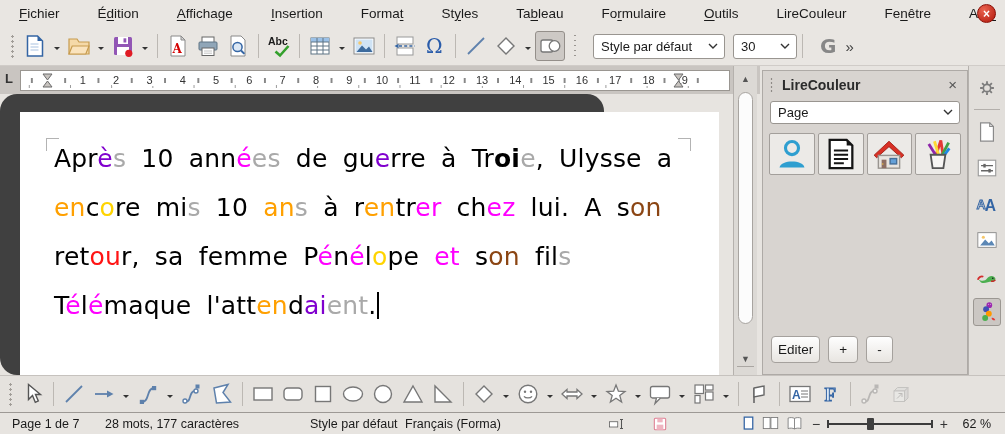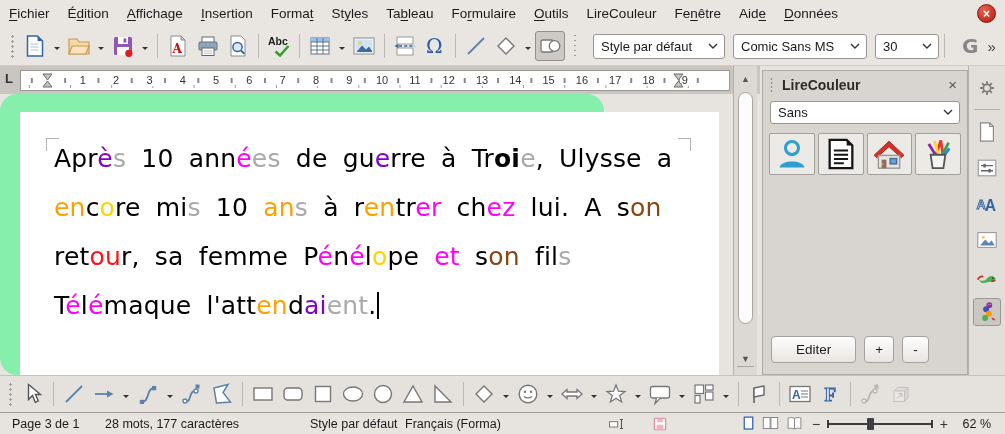--- a/index.html
+++ b/index.html
@@ -1,21 +1,21 @@
 <!DOCTYPE html>
 <html><head>
 <meta charset="utf-8">
 <style>
   * { box-sizing: border-box; margin:0; padding:0; }
   html,body { width:1005px; height:434px; overflow:hidden; }
   body { position:relative; font-family:"Liberation Sans","DejaVu Sans",sans-serif; background:#e7e4e0; color:#1a1a1a; }
 
   
   .menubar { position:absolute; top:0; left:0; right:0; height:27px; background:#e9e6e2; display:flex; align-items:center; font-size:13.5px; }
-  .menu-item { padding:5px 9px; white-space:nowrap; }
+  .menu-item { padding:5px 19px; white-space:nowrap; }
   .menu-item u { text-decoration:underline; text-underline-offset:2px; }
   .close-btn { position:absolute; right:9px; top:4px; width:19px; height:19px; border-radius:50%;
     background:radial-gradient(circle at 35% 30%, #ea6450, #b1160b); border:1px solid #8c0f06;
     color:#fff; font-size:12px; font-weight:bold; display:flex; align-items:center; justify-content:center; }
 
   
   .toolbar { position:absolute; top:27px; left:0; right:0; height:39px; background:#e9e6e2; border-bottom:1px solid #d0ccc8; display:flex; align-items:center; padding-left:8px; }
   .drawbar { position:absolute; top:375px; left:0; right:0; height:37px; background:#e5e2de; border-top:1px solid #c6c2be; display:flex; align-items:center; padding-left:6px; }
   .grip { width:5px; height:24px; margin:0 5px 0 2px; background-image:radial-gradient(#a19d98 1px, transparent 1.2px); background-size:5px 5px; }
   .tbtn { height:30px; min-width:30px; display:flex; align-items:center; justify-content:center; border:1px solid transparent; border-radius:3px; }
@@ -41,21 +41,21 @@
     background-image:
       linear-gradient(to right, transparent 0 16px, #888 16px 17.2px, transparent 17.2px),
       linear-gradient(to right, transparent 0 1px, #999 1px 2.2px, transparent 2.2px);
     background-size:33.3px 5px, 41.2px 3px;
     background-repeat:repeat-x;
     background-position:27.5px 7px, 48px calc(100% - 2px); }
   .rnum { position:absolute; top:3px; font-size:11px; color:#333; background:#fff; padding:0 1px; }
   .imark { position:absolute; top:2px; }
 
   
-  .docarea { position:absolute; top:94px; left:0; width:604px; height:281px; background:#86efac;border-radius:17px; }
+  .docarea { position:absolute; top:94px; left:0; width:604px; height:281px; background:#404040;border-radius:17px; }
   .page { position:absolute; left:20px; top:18px; width:699px; height:263px; background:#fff; }
   .cmark { position:absolute; width:13px; height:13px; }
   .cmark.tl { left:26px; top:26px; border-left:1px solid #b3b3b3; border-top:1px solid #b3b3b3; }
   .cmark.tr { right:28px; top:26px; border-right:1px solid #b3b3b3; border-top:1px solid #b3b3b3; }
   .textblock { position:absolute; left:34px; top:22px; font-family:"DejaVu Sans",sans-serif; font-size:25px; line-height:49px; word-spacing:7px; letter-spacing:.2px; white-space:nowrap; }
   .tline { height:49px; }
   .seg.b { font-weight:bold; }
   .caret { display:inline-block; width:2px; height:27px; background:#000; vertical-align:-5px; margin-left:1px; }
 
   
@@ -69,21 +69,21 @@
   .sidebar { position:absolute; left:762px; top:70px; width:206px; height:305px; background:#d8d4d0; border:1px solid #aeaaa6; }
   .sb-title { display:flex; align-items:center; height:27px; padding:0 8px 0 6px; }
   .sb-grip { width:5px; height:16px; background-image:radial-gradient(#8f8b87 1px, transparent 1.2px); background-size:5px 4px; margin-right:8px; }
   .sb-title-text { flex:1; font-size:14px; font-weight:bold; color:#2b2b2b; }
   .sb-close { font-size:15px; color:#555; padding:0 2px; }
   .sb-combo { margin:3px 7px 0; width:auto; height:23px; }
   .sb-icons { display:flex; gap:3px; margin:9px 6px 0; }
   .sb-iconbtn { width:46px; height:42px; background:#eceae7; border:1px solid #a39f9b; border-radius:2px; display:flex; align-items:center; justify-content:center; }
   .sb-iconbtn svg { width:34px; height:34px; display:block; }
   .sb-buttons { position:absolute; bottom:11px; left:8px; display:flex; gap:8px; }
-  .sb-btn { height:27px; padding:0 24px; border:1px solid #a5a19d; border-radius:4px; background:linear-gradient(#fefefe,#e8e5e1); font-size:13.5px; display:flex; align-items:center; justify-content:center; }
+  .sb-btn { height:27px; padding:0 6px; border:1px solid #a5a19d; border-radius:4px; background:linear-gradient(#fefefe,#e8e5e1); font-size:13.5px; display:flex; align-items:center; justify-content:center; }
   .sb-btn.small { padding:0 10px; }
 
   
   .rail { position:absolute; left:968px; top:66px; width:37px; height:309px; background:#e2dfdb; border-left:1px solid #b5b1ad; }
   .rail-btn { width:28px; height:28px; margin:8px auto 7px; display:flex; align-items:center; justify-content:center; border:1px solid transparent; border-radius:3px; }
   .rail-btn svg { width:22px; height:22px; display:block; }
   .rail-btn.selected { background:#cbc7c3; border-color:#9b9792; }
   .rail-sep { width:26px; height:1px; background:#b3afab; margin:2px auto; }
 
   
@@ -226,26 +226,20 @@
             <circle cx="16.5" cy="12" r="5.3" fill="#fff" stroke="#777" stroke-width="1.3"></circle>
           </svg>
         </span>
       </div><div class="tdots"></div></span>
   <div class="combo combo-style">
     <span>Style par défaut</span>
     <svg class="chev" width="10" height="7">
         <path d="M1 1l4 4 4-4" stroke="#333" fill="none" stroke-width="1.4"></path>
       </svg>
   </div>
-  <div class="combo combo-font">
-    <span>Comic Sans MS</span>
-    <svg class="chev" width="10" height="7">
-        <path d="M1 1l4 4 4-4" stroke="#333" fill="none" stroke-width="1.4"></path>
-      </svg>
-  </div>
   <div class="combo combo-size">
     <span>30</span>
     <svg class="chev" width="10" height="7">
         <path d="M1 1l4 4 4-4" stroke="#333" fill="none" stroke-width="1.4"></path>
       </svg>
   </div>
   <div class="tsep"></div>
   <div class="bold-g">G</div>
   <div class="overflow">»</div>
 </div>
@@ -288,21 +282,21 @@
   <div class="sarrow down">▼</div>
 </div>
 
 <div class="sidebar">
   <div class="sb-title">
     <div class="sb-grip"></div>
     <div class="sb-title-text">LireCouleur</div>
     <div class="sb-close">×</div>
   </div>
   <div class="combo sb-combo">
-    <span>Sans</span>
+    <span>Page</span>
     <svg class="chev" width="10" height="7">
         <path d="M1 1l4 4 4-4" stroke="#333" fill="none" stroke-width="1.4"></path>
       </svg>
   </div>
   <div class="sb-icons" id="sb-icons">
       <div class="sb-iconbtn">
         <span class="icn">
           <svg viewBox="0 0 24 24">
             <circle cx="12" cy="7.8" r="4.6" fill="none" stroke="#2f9fd0" stroke-width="2.2"></circle>
             <path d="M3.2 21.5c1.2-5.5 16.4-5.5 17.6 0z" fill="#2f9fd0"></path>
@@ -601,21 +595,21 @@
             <path d="M5 9l3.5-3.5H19L15.5 9z" fill="#d9d9d9" stroke="#999"></path>
             <path d="M19 5.5V16l-3.5 3.5V9z" fill="#c9c9c9" stroke="#999"></path>
             <rect x="5" y="9" width="10.5" height="10.5" fill="#eee" stroke="#999"></rect>
             <path d="M8 16.5l5-5m0 0h-3.5m3.5 0V15" stroke="#888" fill="none"></path>
           </svg>
         </span>
       </div></span>
 </div>
 
 <div class="statusbar">
-  <span class="sbitem" style="left:12px">Page 3 de 1</span>
+  <span class="sbitem" style="left:12px">Page 1 de 7</span>
   <span class="sbitem" style="left:105px">28 mots, 177 caractères</span>
   <span class="sbitem" style="left:310px">Style par défaut</span>
   <span class="sbitem" style="left:405px">Français (Forma)</span>
   <span class="sbicon" style="left:608px">
     <svg viewBox="0 0 24 24" width="18" height="18">
         <rect x="2" y="9" width="11" height="7" fill="#fff" stroke="#555"></rect>
         <path d="M18 6v12M16 6h4M16 18h4" stroke="#555" stroke-width="1.4" fill="none"></path>
       </svg>
   </span>
   <span class="sbicon" style="left:652px;top:3px">

